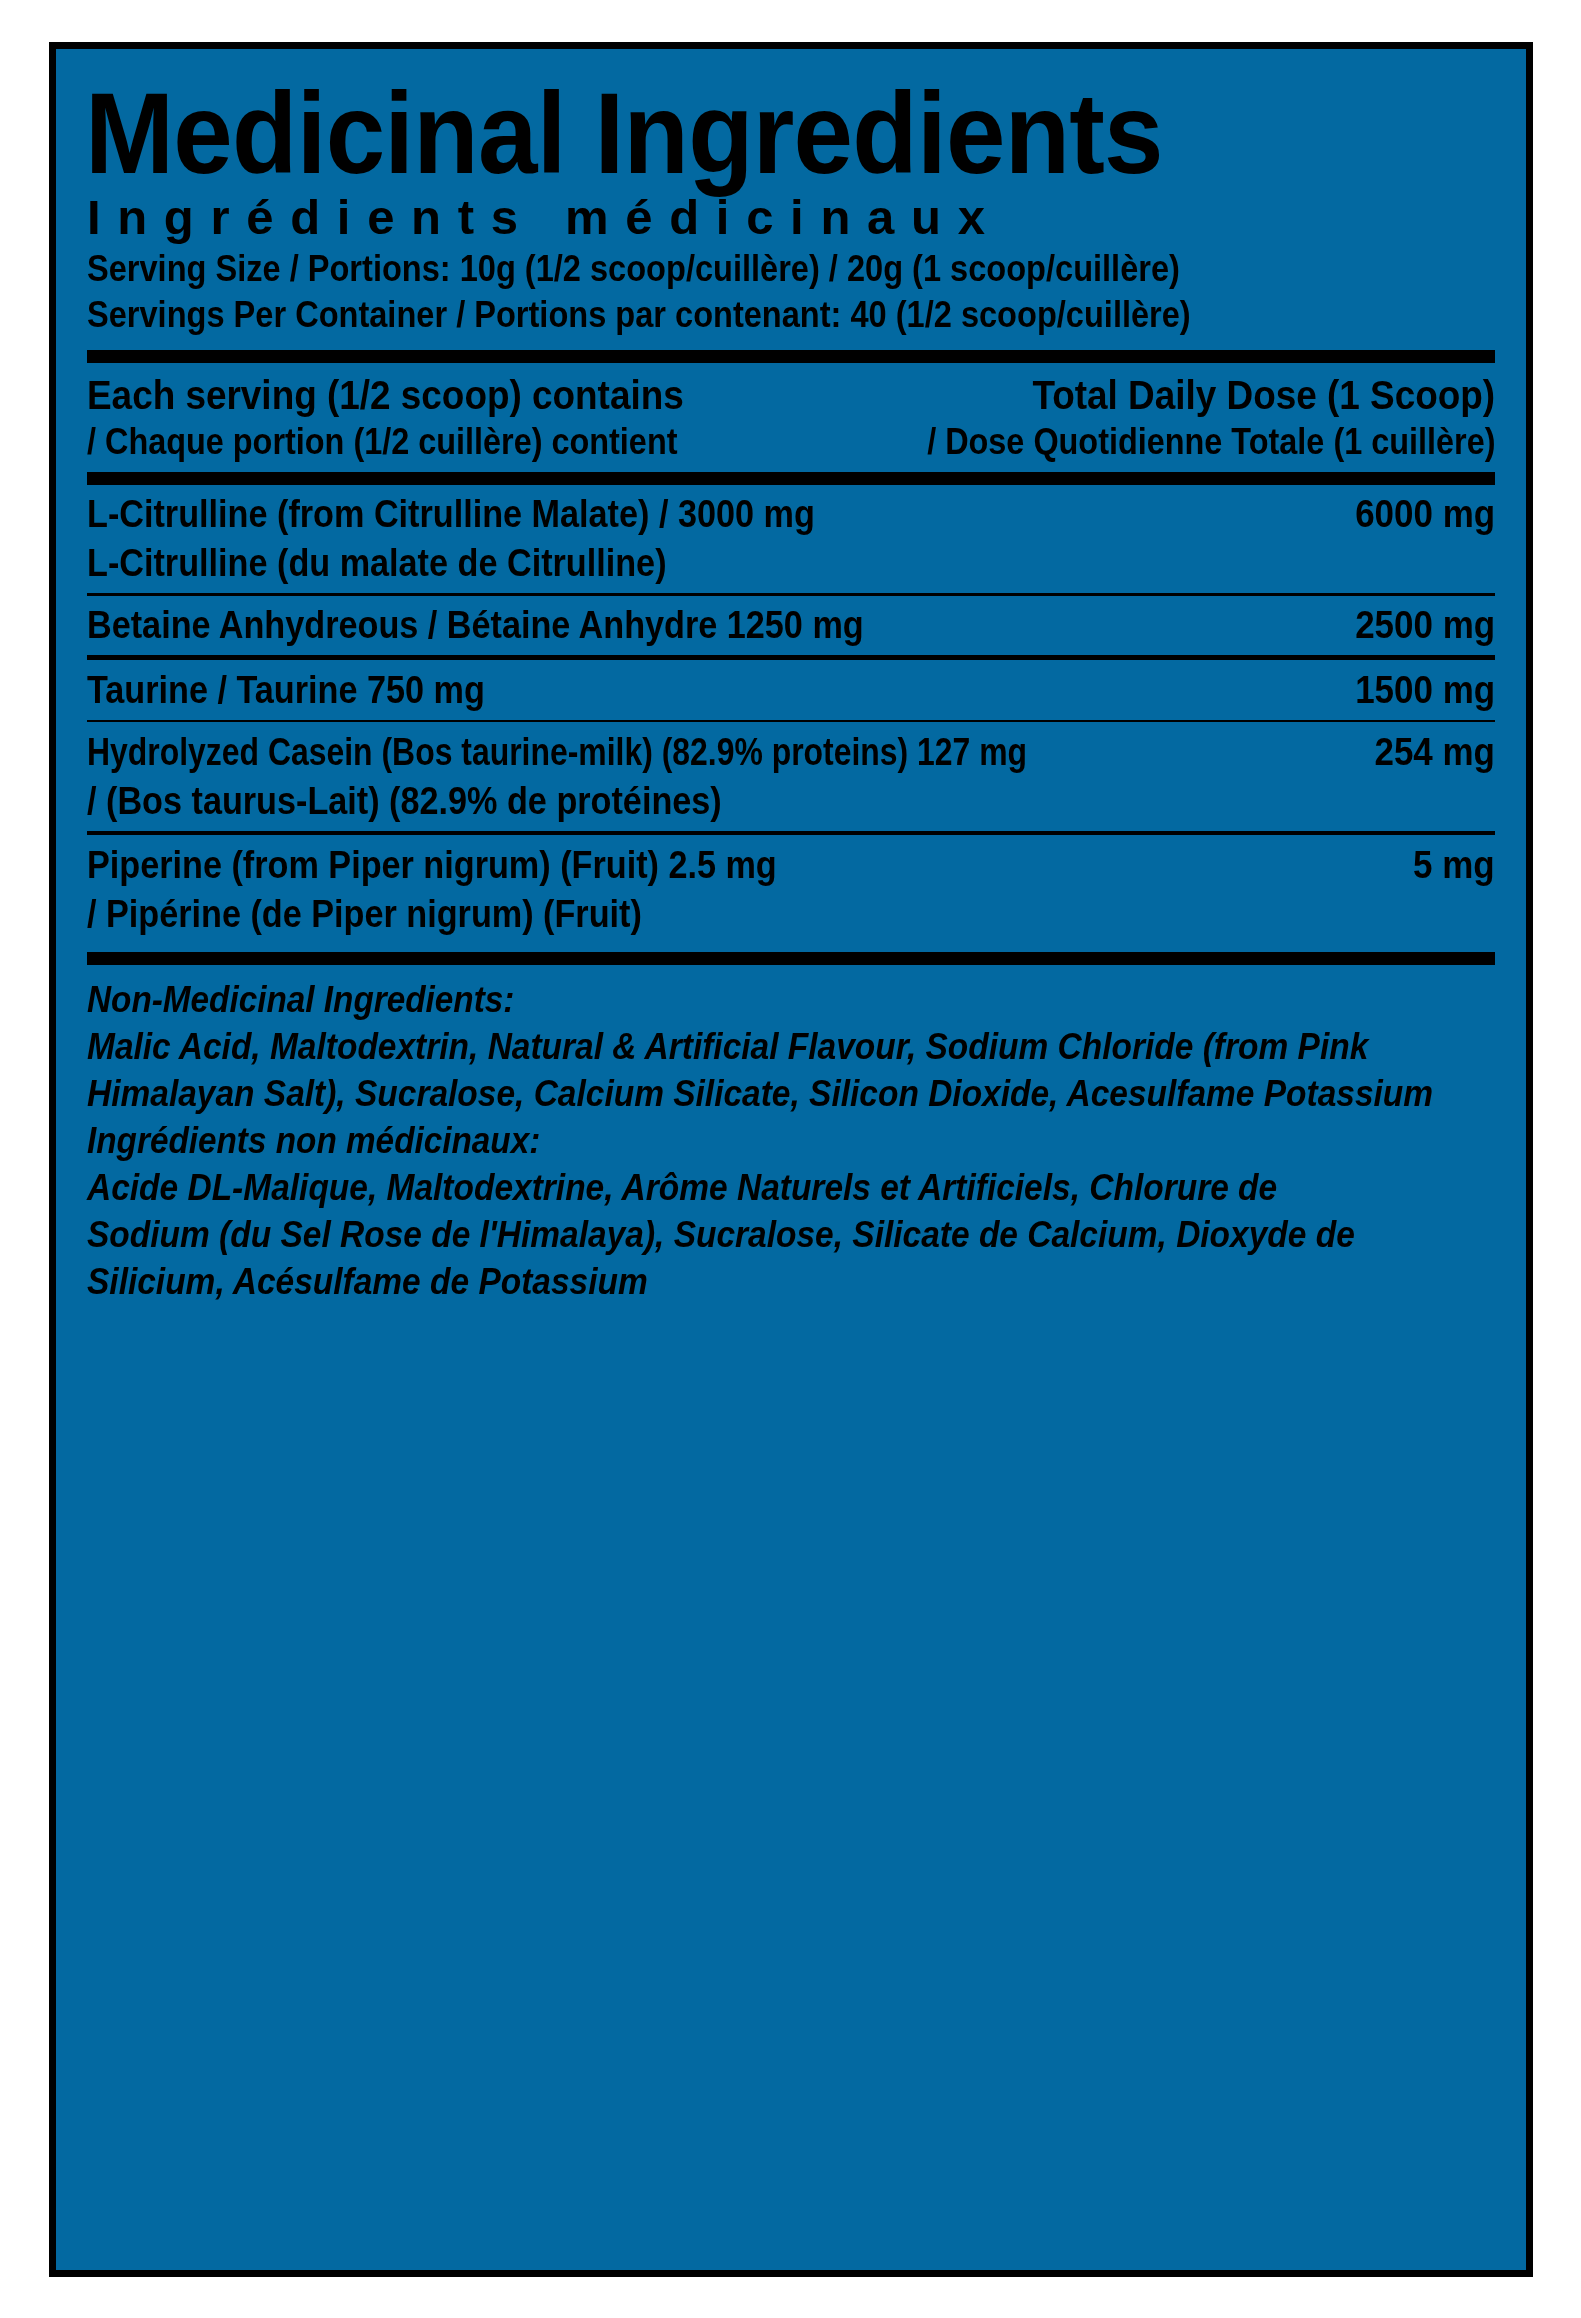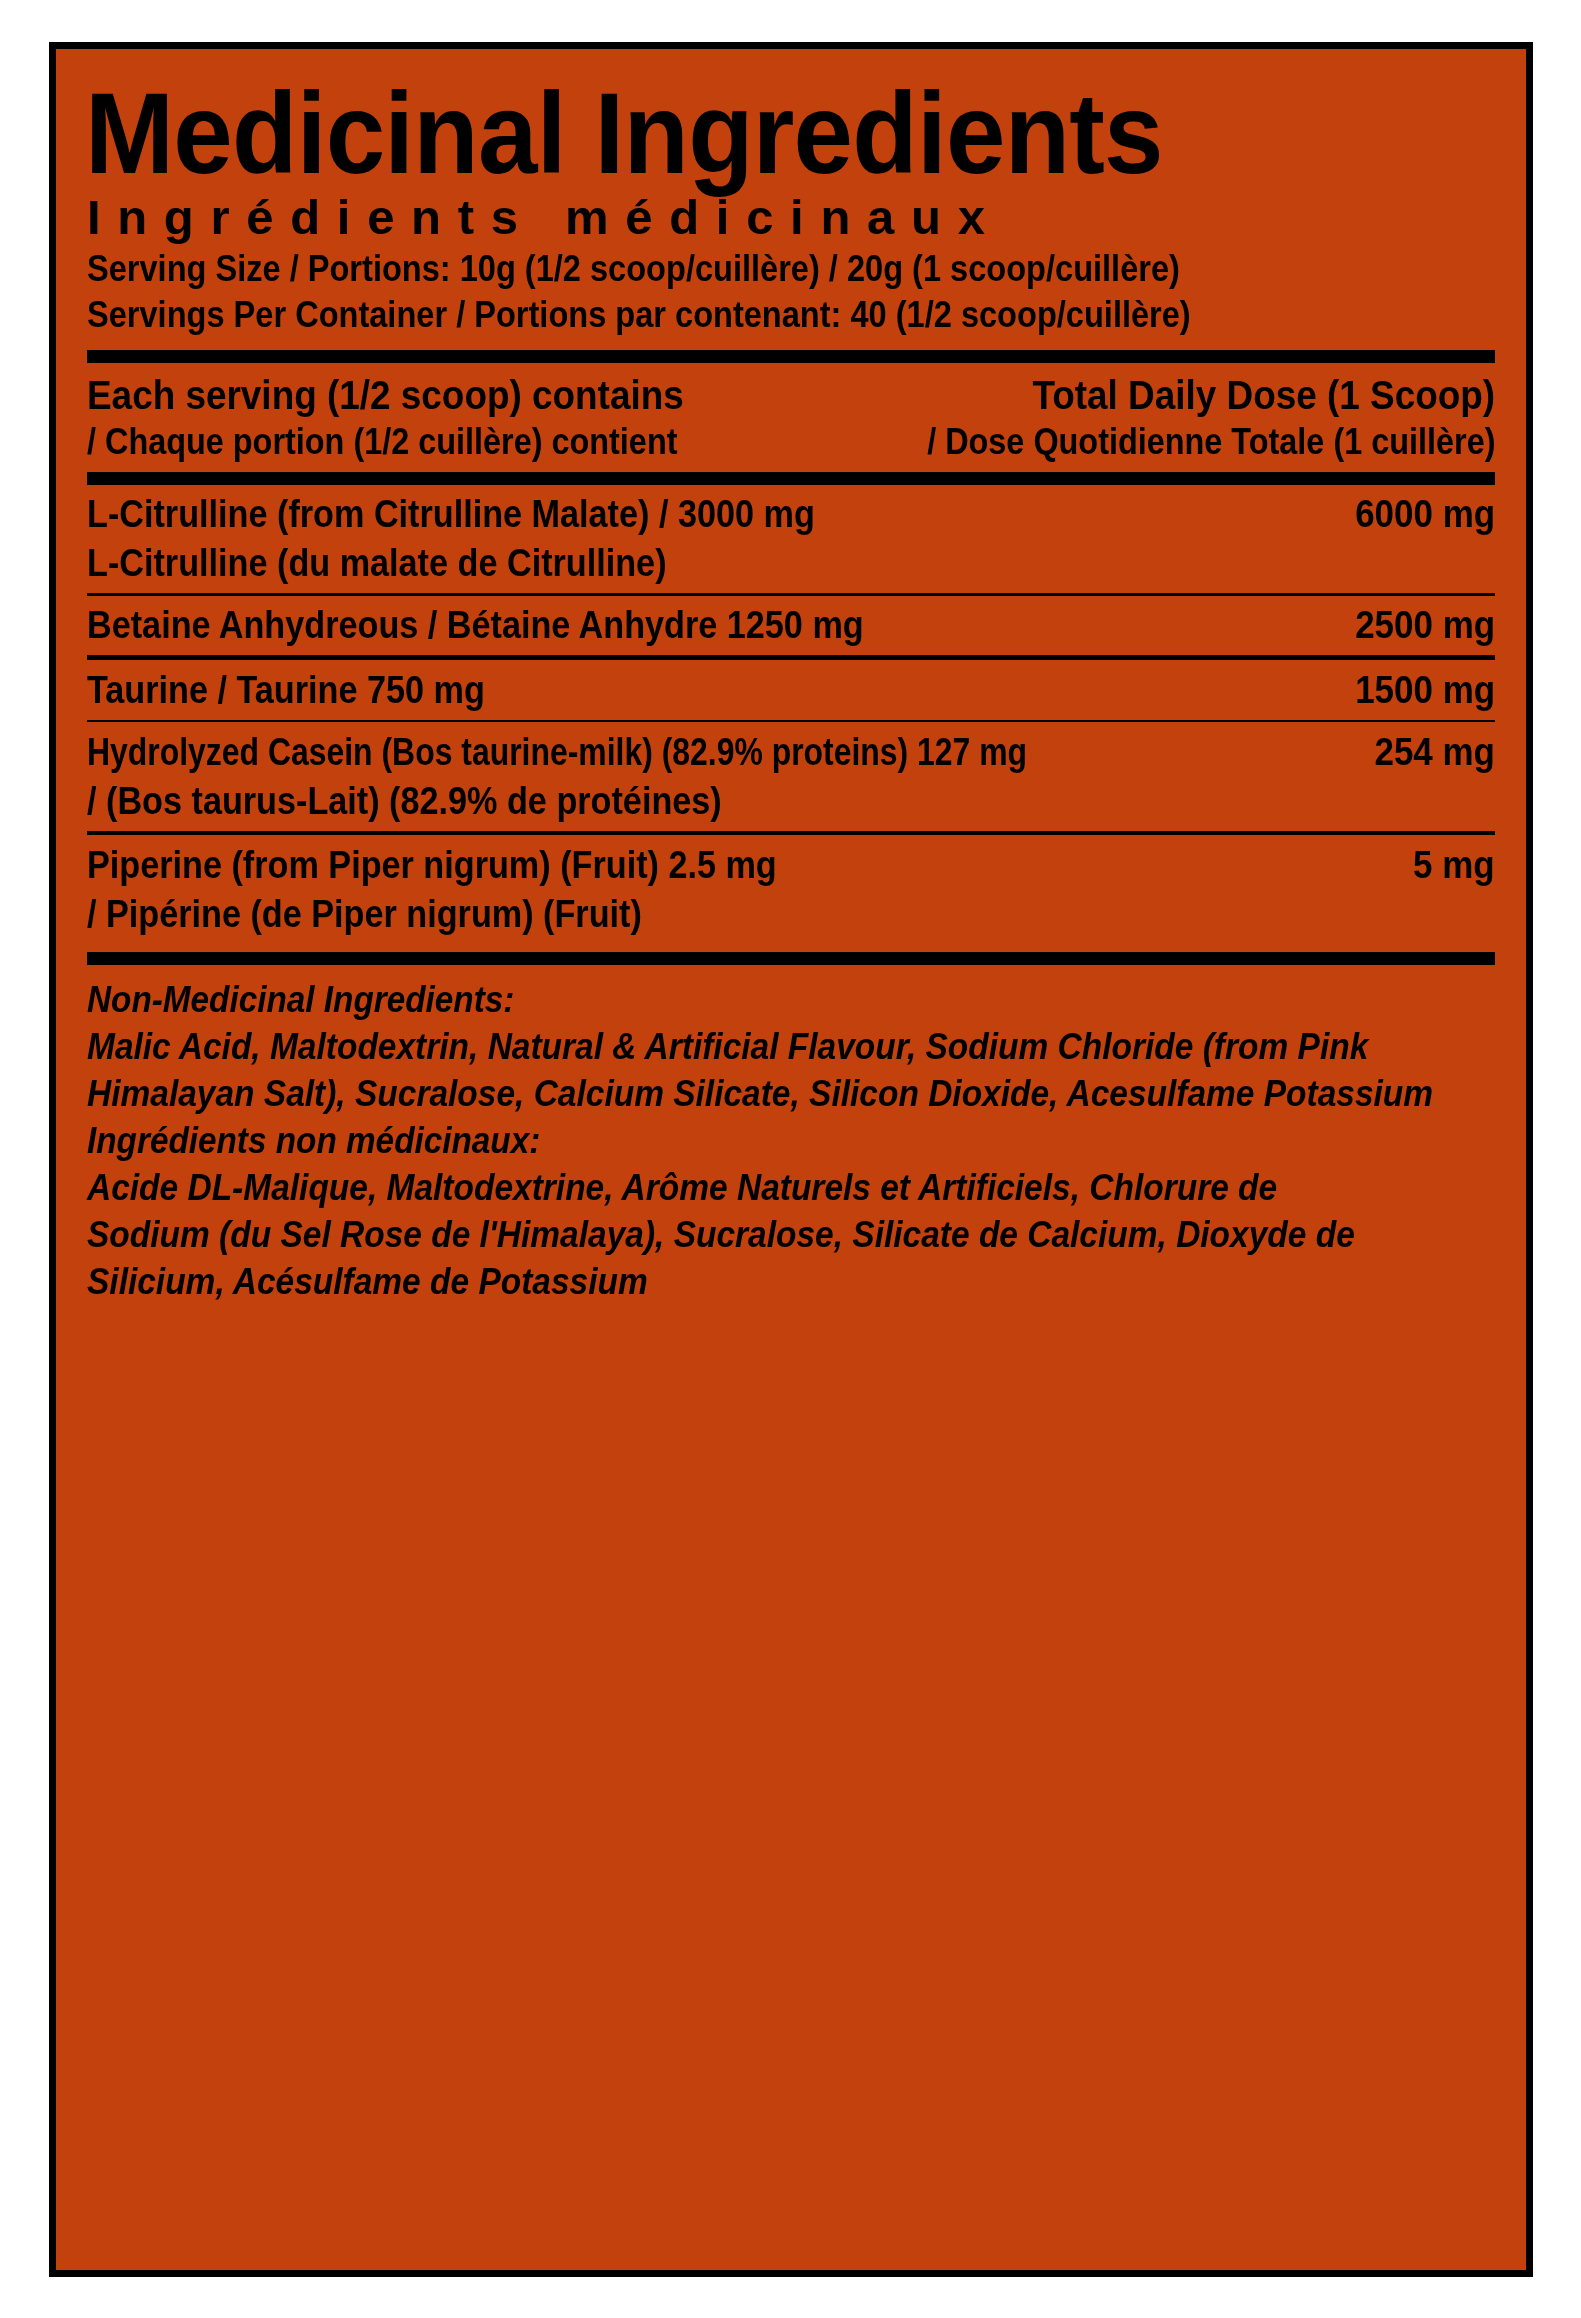--- a/index.html
+++ b/index.html
@@ -14,21 +14,21 @@
     color: #000000;
   }
   .panel {
     position: absolute;
     left: 49px;
     top: 42px;
     width: 1484px;
     height: 2235px;
     border: 7.3px solid #000000;
     box-sizing: border-box;
-    background: #c2410c;
+    background: #0369a1;
     padding: 0 24.4px;
   }
   .inner {
     position: relative;
     width: 100%;
     height: 100%;
   }
 
   
   .title-en {

